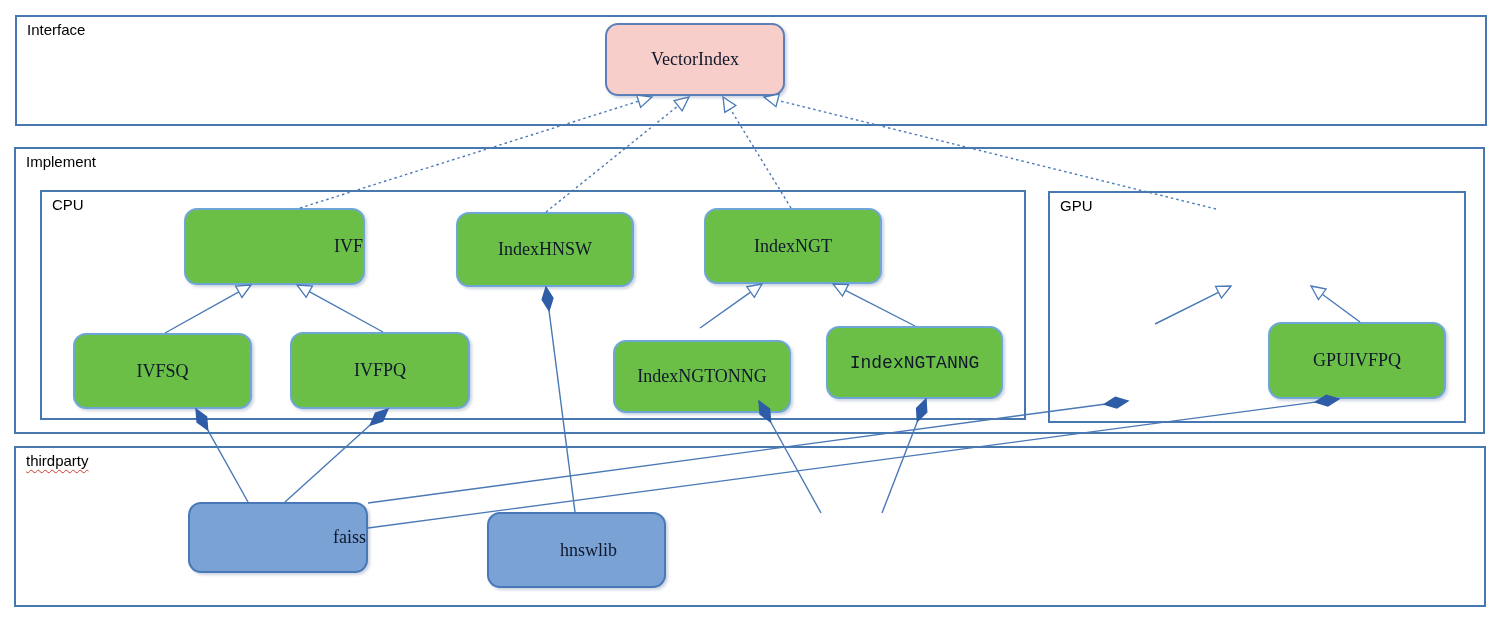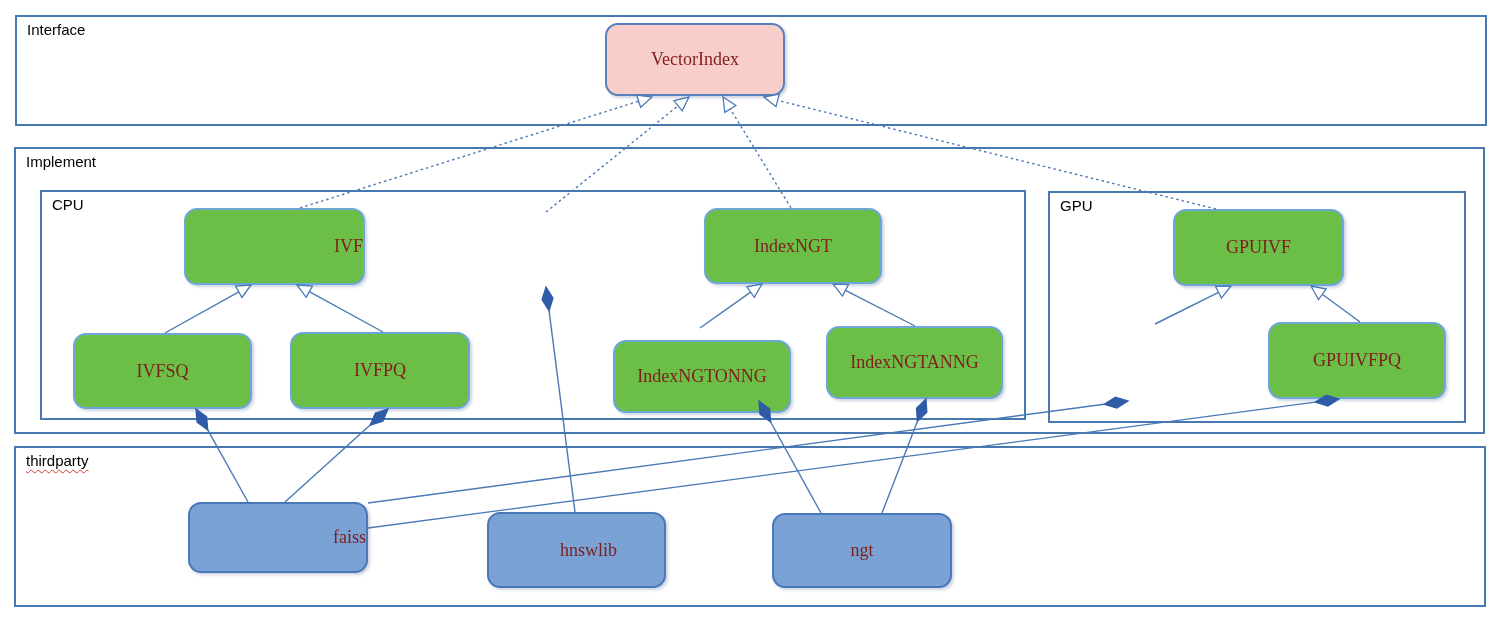--- a/index.html
+++ b/index.html
@@ -15,21 +15,21 @@
     position:absolute;top:4px;left:10px;font-size:15px;color:#000;
     white-space:nowrap;
   }
   .misspelled{
     text-decoration:underline wavy var(--squiggle);
     text-decoration-thickness:1px;text-underline-offset:3px;
   }
   .node{
     position:absolute;border-radius:13px;display:flex;align-items:center;
     justify-content:center;font-family:"Liberation Serif",serif;font-size:18px;
-    color:#7f1d1d;z-index:2;box-sizing:border-box;
+    color:#0f172a;z-index:2;box-sizing:border-box;
     box-shadow:2px 2px 3px rgba(110,130,165,0.35);
   }
   .node.impl{background:var(--impl-fill);border:2px solid var(--impl-border);}
   .node.interface{background:var(--iface-fill);border:2px solid var(--iface-border);}
   .node.lib{background:var(--lib-fill);border:2px solid var(--lib-border);}
   svg.wires{position:absolute;left:0;top:0;z-index:3;pointer-events:none;}
 </style>
 </head>
 <body>
 
@@ -48,49 +48,46 @@
     </div>
     <div class="container" style="left: 14px; top: 446px; width: 1472px; height: 161px;">
       <span class="container-label misspelled">thirdparty</span>
     </div>
     <div class="node interface" style="left: 605px; top: 23px; width: 180px; height: 73px;">
       <span>VectorIndex</span>
     </div>
     <div class="node impl" style="left: 184px; top: 208px; width: 181px; height: 77px; justify-content: flex-end;">
       <span>IVF</span>
     </div>
+    <div class="node impl" style="left: 456px; top: 212px; width: 178px; height: 75px;">
+      <span>IndexHNSW</span>
+    </div>
     <div class="node impl" style="left: 704px; top: 208px; width: 178px; height: 76px;">
       <span>IndexNGT</span>
-    </div>
-    <div class="node impl" style="left: 1173px; top: 209px; width: 171px; height: 77px;">
-      <span>GPUIVF</span>
     </div>
     <div class="node impl" style="left: 73px; top: 333px; width: 179px; height: 76px;">
       <span>IVFSQ</span>
     </div>
     <div class="node impl" style="left: 290px; top: 332px; width: 180px; height: 77px;">
       <span>IVFPQ</span>
     </div>
     <div class="node impl" style="left: 613px; top: 340px; width: 178px; height: 73px;">
       <span>IndexNGTONNG</span>
     </div>
-    <div class="node impl" style="left: 826px; top: 326px; width: 177px; height: 73px;">
+    <div class="node impl" style="left: 826px; top: 326px; width: 177px; height: 73px; font-family: Liberation Mono, monospace;">
       <span>IndexNGTANNG</span>
     </div>
     <div class="node impl" style="left: 1268px; top: 322px; width: 178px; height: 77px;">
       <span>GPUIVFPQ</span>
     </div>
     <div class="node lib" style="left: 188px; top: 502px; width: 180px; height: 71px; justify-content: flex-end;">
       <span>faiss</span>
     </div>
     <div class="node lib" style="left: 487px; top: 512px; width: 179px; height: 76px; padding-left: 24px;">
       <span>hnswlib</span>
-    </div>
-    <div class="node lib" style="left: 772px; top: 513px; width: 180px; height: 75px;">
-      <span>ngt</span>
     </div>
     <svg class="wires" width="1503" height="628" viewBox="0 0 1503 628">
       <g>
         <line x1="300" y1="208" x2="638.6481239843849" y2="101.21039272083314" stroke="#4a79b6" stroke-width="1.4" stroke-dasharray="2.5,3"></line>
         <polygon points="652,97 640.6029491762004,107.40947801379725 636.6932987925695,95.01130742786903" fill="#ffffff" stroke="#4a79b6" stroke-width="1.3"></polygon>
       </g>
       <g>
         <line x1="546" y1="212" x2="678.090201752168" y2="105.77361397552923" stroke="#4a79b6" stroke-width="1.4" stroke-dasharray="2.5,3"></line>
         <polygon points="689,97 682.1636653836638,110.83887744773695 674.0167381206722,100.70835050332151" fill="#ffffff" stroke="#4a79b6" stroke-width="1.3"></polygon>
       </g>

